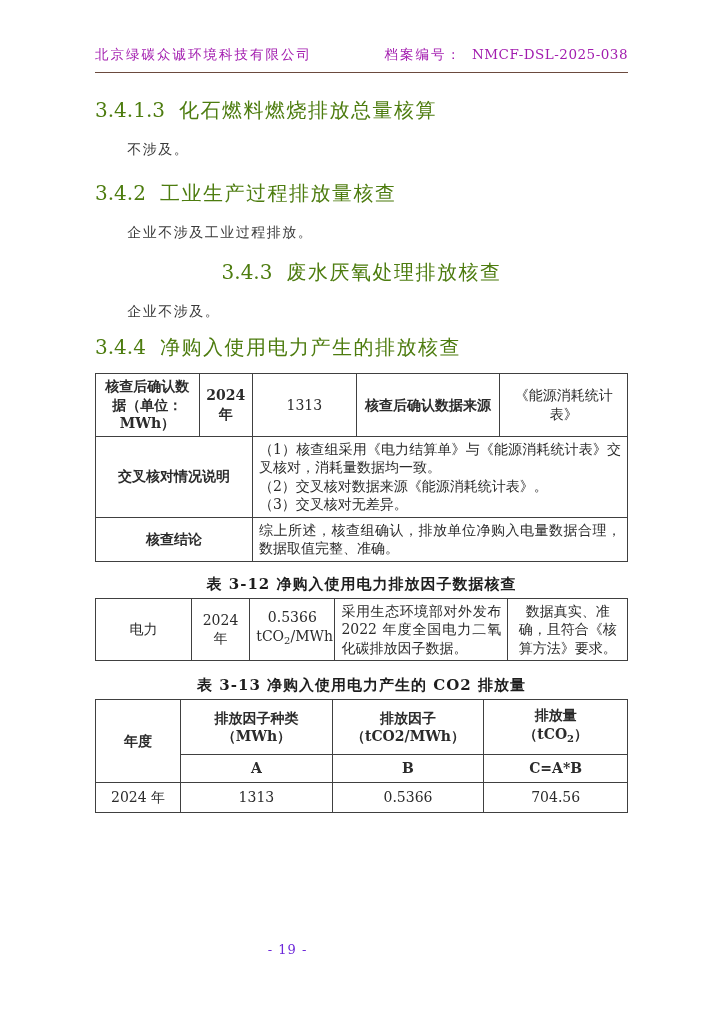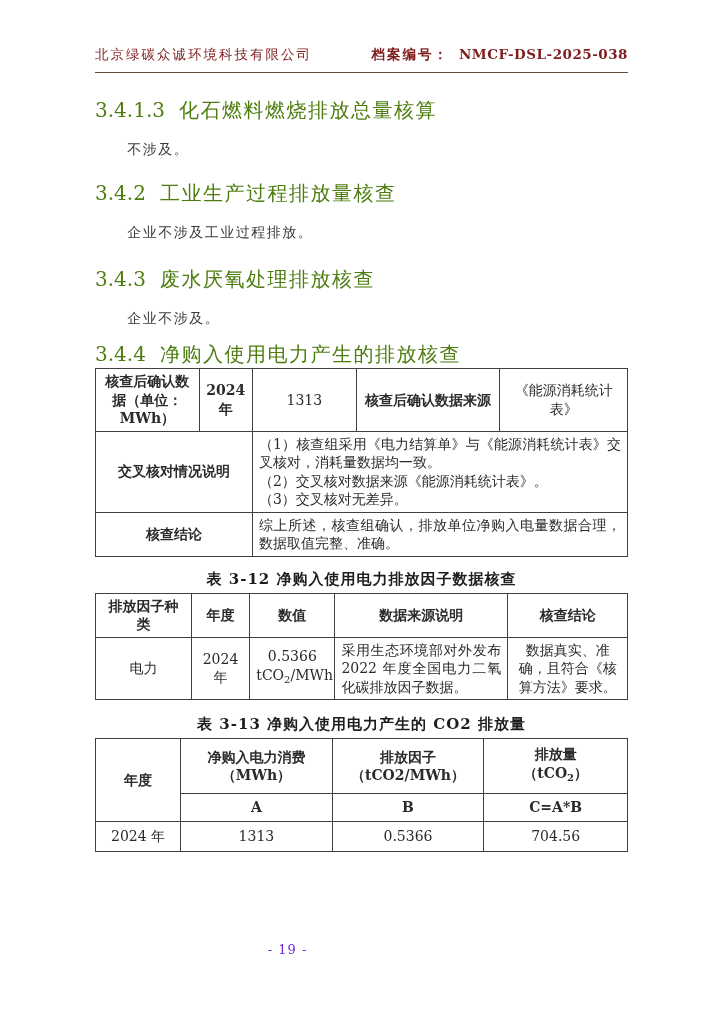--- a/index.html
+++ b/index.html
@@ -8,39 +8,39 @@
     position: relative;
     font-family: "DejaVu Serif", "Liberation Serif", serif;
     color: #262626;
     overflow: hidden;
   }
   .page-header {
     margin: 46px 95px 0 95px;
     display: flex;
     justify-content: space-between;
     align-items: baseline;
-    color: #7f1d1d;
+    color: #a21caf;
     font-size: 13.5px;
     border-bottom: 1.5px solid #6b4a3e;
     padding-bottom: 8px;
   }
   .page-header .company { letter-spacing: 2px; }
-  .page-header .file-no { font-weight: bold; letter-spacing: 0.5px; margin-left: 18px; }
+  .page-header .file-no { font-weight: normal; letter-spacing: 0.5px; margin-left: 18px; }
   .page-header .file-no .label { margin-right: 10px; letter-spacing: 2px; }
   .content { margin: 0 95px; width: 533px; }
   h2.sec {
     font-size: 20px;
     font-weight: normal;
     color: #4d7c0f;
     letter-spacing: 1.5px;
   }
   h2.sec .num { letter-spacing: 0; margin-right: 14px; }
   .m-h1 { margin-top: 24px; }
   .m-h2 { margin-top: 21px; }
-  .m-h3 { margin-top: 24px; }
+  .m-h3 { margin-top: 17px; text-align: center; }
   .m-h4 { margin-top: 13px; }
   .m-h5 { margin-top: 16px; }
   p.body-para {
     margin-top: 17px;
     font-size: 14px;
     text-indent: 2.3em;
     letter-spacing: 1.5px;
     color: #3a3a3a;
   }
   .tbl-caption {
@@ -64,21 +64,21 @@
     font-size: 14px;
     line-height: 18.5px;
     padding: 3px 6px;
     vertical-align: middle;
     color: #2b2b2b;
   }
   td.b { font-weight: bold; }
   td.c { text-align: center; }
   td.l { text-align: left; }
   td.j { text-align: justify; }
-  .t11 { margin-top: 0; }
+  .t11 { margin-top: 12px; }
   .t11 tr:first-child td { height: 62px; }
   .t11 tr:nth-child(2) td { height: 76px; }
   .t11 tr:nth-child(3) td { height: 42px; }
   .t12 tr:first-child td { height: 38px; }
   .t12 tr:nth-child(2) td { height: 58px; }
   .t13 tr:first-child td { height: 55px; }
   .t13 tr:nth-child(2) td { height: 28px; }
   .t13 tr:nth-child(3) td { height: 30px; }
   .sub2 { font-size: 10px; vertical-align: -3px; }
   .footer {
@@ -160,27 +160,20 @@
   <div class="tbl-caption cap12">表 3-12 净购入使用电力排放因子数据核查</div>
   <table class="t12">
     <colgroup>
       <col style="width:18%">
         <col style="width:11%">
         <col style="width:16%">
         <col style="width:32.5%">
         <col style="width:22.5%">
     </colgroup>
     <tbody>
-        <tr>
-      <td class="b c">排放因子种类</td>
-      <td class="b c">年度</td>
-      <td class="b c">数值</td>
-      <td class="b c">数据来源说明</td>
-      <td class="b c">核查结论</td>
-    </tr>
     <tr>
       <td class="c">电力</td>
       <td class="c">
         <div>2024</div>
         <div>年</div>
       </td>
       <td class="c">
         <div>0.5366</div>
         <div><span>tCO</span><span class="sub2">2</span><span>/MWh</span></div>
       </td>
@@ -195,21 +188,21 @@
     <colgroup>
       <col style="width:16%">
         <col style="width:28.5%">
         <col style="width:28.5%">
         <col style="width:27%">
     </colgroup>
     <tbody>
         <tr>
       <td rowspan="2" class="b c">年度</td>
       <td class="b c">
-        <div>净购入电力消费</div>
+        <div>排放因子种类</div>
         <div>（MWh）</div>
       </td>
       <td class="b c">
         <div>排放因子</div>
         <div>（tCO2/MWh）</div>
       </td>
       <td class="b c">
         <div>排放量</div>
         <div><span>（tCO</span><span class="sub2">2</span><span>）</span></div>
       </td>

